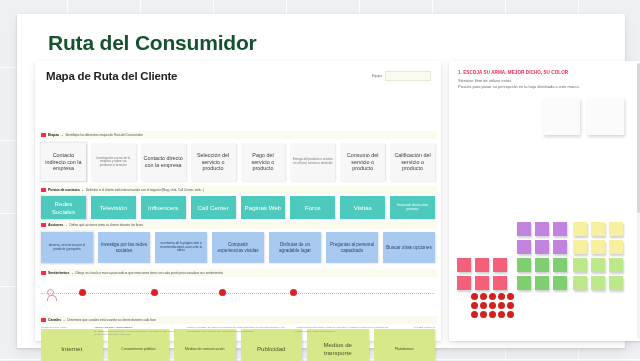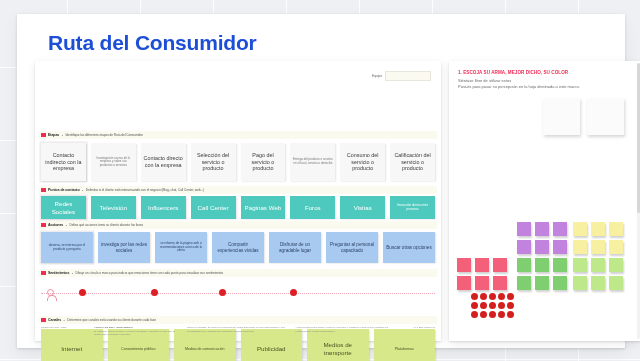--- a/index.html
+++ b/index.html
@@ -24,21 +24,21 @@
   
   .board{
     position:absolute;left:17px;top:14px;width:608px;height:334px;
     background:#ffffff;
     box-shadow:0 1px 3px rgba(0,0,0,.14), 0 6px 16px rgba(0,0,0,.06);
     border-radius:1px;
   }
 
   .title{
     position:absolute;left:31px;top:17px;
-    font-size:21px;font-weight:700;color:#1d4ed8;letter-spacing:-.2px;
+    font-size:21px;font-weight:700;color:#14532d;letter-spacing:-.2px;
   }
 
   
   .frame-map{
     position:absolute;left:18px;top:47px;width:406px;height:280px;
     background:#ffffff;
     box-shadow:0 1px 2px rgba(0,0,0,.12), 0 3px 10px rgba(0,0,0,.07);
   }
   .map-title{
     position:absolute;left:11px;top:9px;
@@ -154,20 +154,21 @@
 
 <div id="app">
   <div class="canvas-grid"></div>
 
   <div class="board">
 
     <div class="title">Ruta del Consumidor</div>
 
     <div class="frame-map">
 
+      <div class="map-title">Mapa de Ruta del Cliente</div>
 
       <div class="equipo-wrap">
         <span class="equipo-lbl">Equipo</span>
         <span class="equipo-box"></span>
       </div>
 
       <div class="sec" style="top:70px;">
         <span class="sec-sq"></span>
         <span class="sec-name">Etapas</span>
         <span class="sec-dash">-</span>

